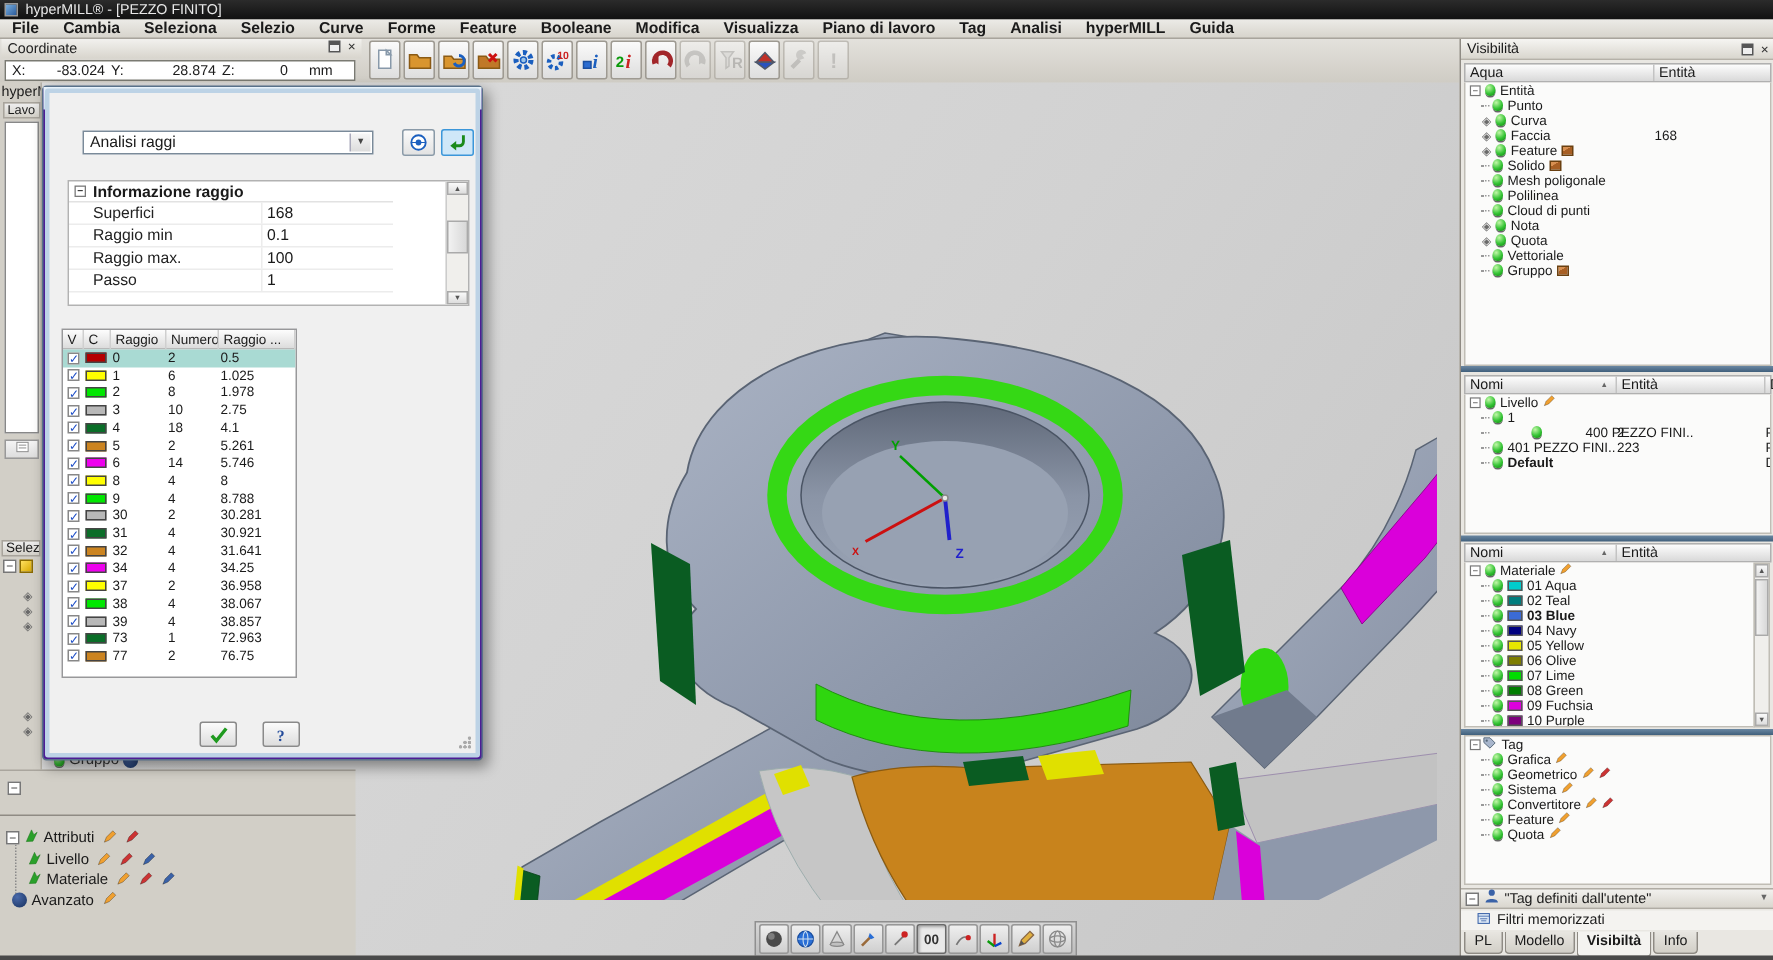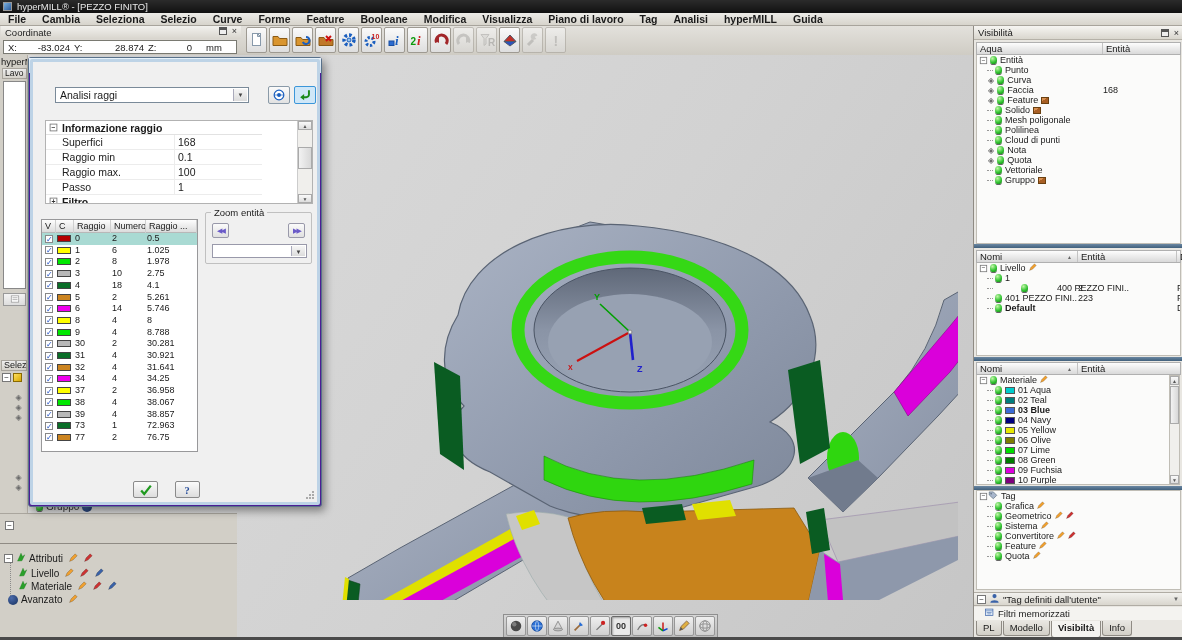--- a/index.html
+++ b/index.html
@@ -873,24 +873,20 @@
           <div class="pg-row">
             <span class="pg-lab">Raggio max.</span>
             <span class="pg-val">100</span>
             <span class="pg-vline" style="top: 0px;"></span>
           </div>
           <div class="pg-row">
             <span class="pg-lab">Passo</span>
             <span class="pg-val">1</span>
             <span class="pg-vline" style="top: 0px;"></span>
           </div>
-          <div class="pg-group">
-            <span class="expand-box" style="transform: scale(0.85);">+</span>
-            <span>Filtro</span>
-          </div>
         </div>
       <div id="pg-scroll">
         <span class="sb-arrow" style="top:0;">▲</span>
         <span class="sb-thumb" style="top:26px;height:22px;"></span>
         <span class="sb-arrow" style="bottom:0;">▼</span>
       </div>
     </div>
 
     <div id="radius-table">
       <div class="rt-hdr" id="rt-header">
@@ -1023,28 +1019,20 @@
           <div class="rt-row" style="top: 211.9px;">
             <span class="cbx">✓</span>
             <span class="rt-swatch" style="background: rgb(204, 132, 32);"></span>
             <span class="rt-c1">77</span>
             <span class="rt-c2">2</span>
             <span class="rt-c3">76.75</span>
           </div>
         </div>
     </div>
 
-    <div id="zoom-group">
-      <span id="zoom-group-label">Zoom entità</span>
-      <span class="zg-btn" style="left:6px;">◀◀</span>
-      <span class="zg-btn" style="right:6px;">▶▶</span>
-      <div id="zg-combo">
-        <span class="combo-arrow">▼</span>
-      </div>
-    </div>
 
     <div class="dlg-btn" style="left:100px;top:419px;" id="btn-ok">
         <span style="display: inline-flex;">
           <svg width="14" height="14" viewBox="0 0 16 16">
             <path d="M2.5 8.5l3.5 4L13.5 3" fill="none" stroke="#1f9a1f" stroke-width="2.6"></path>
           </svg>
         </span>
       </div>
     <div class="dlg-btn" style="left:142px;top:419px;" id="btn-help">
         <span style="display: inline-flex;">

